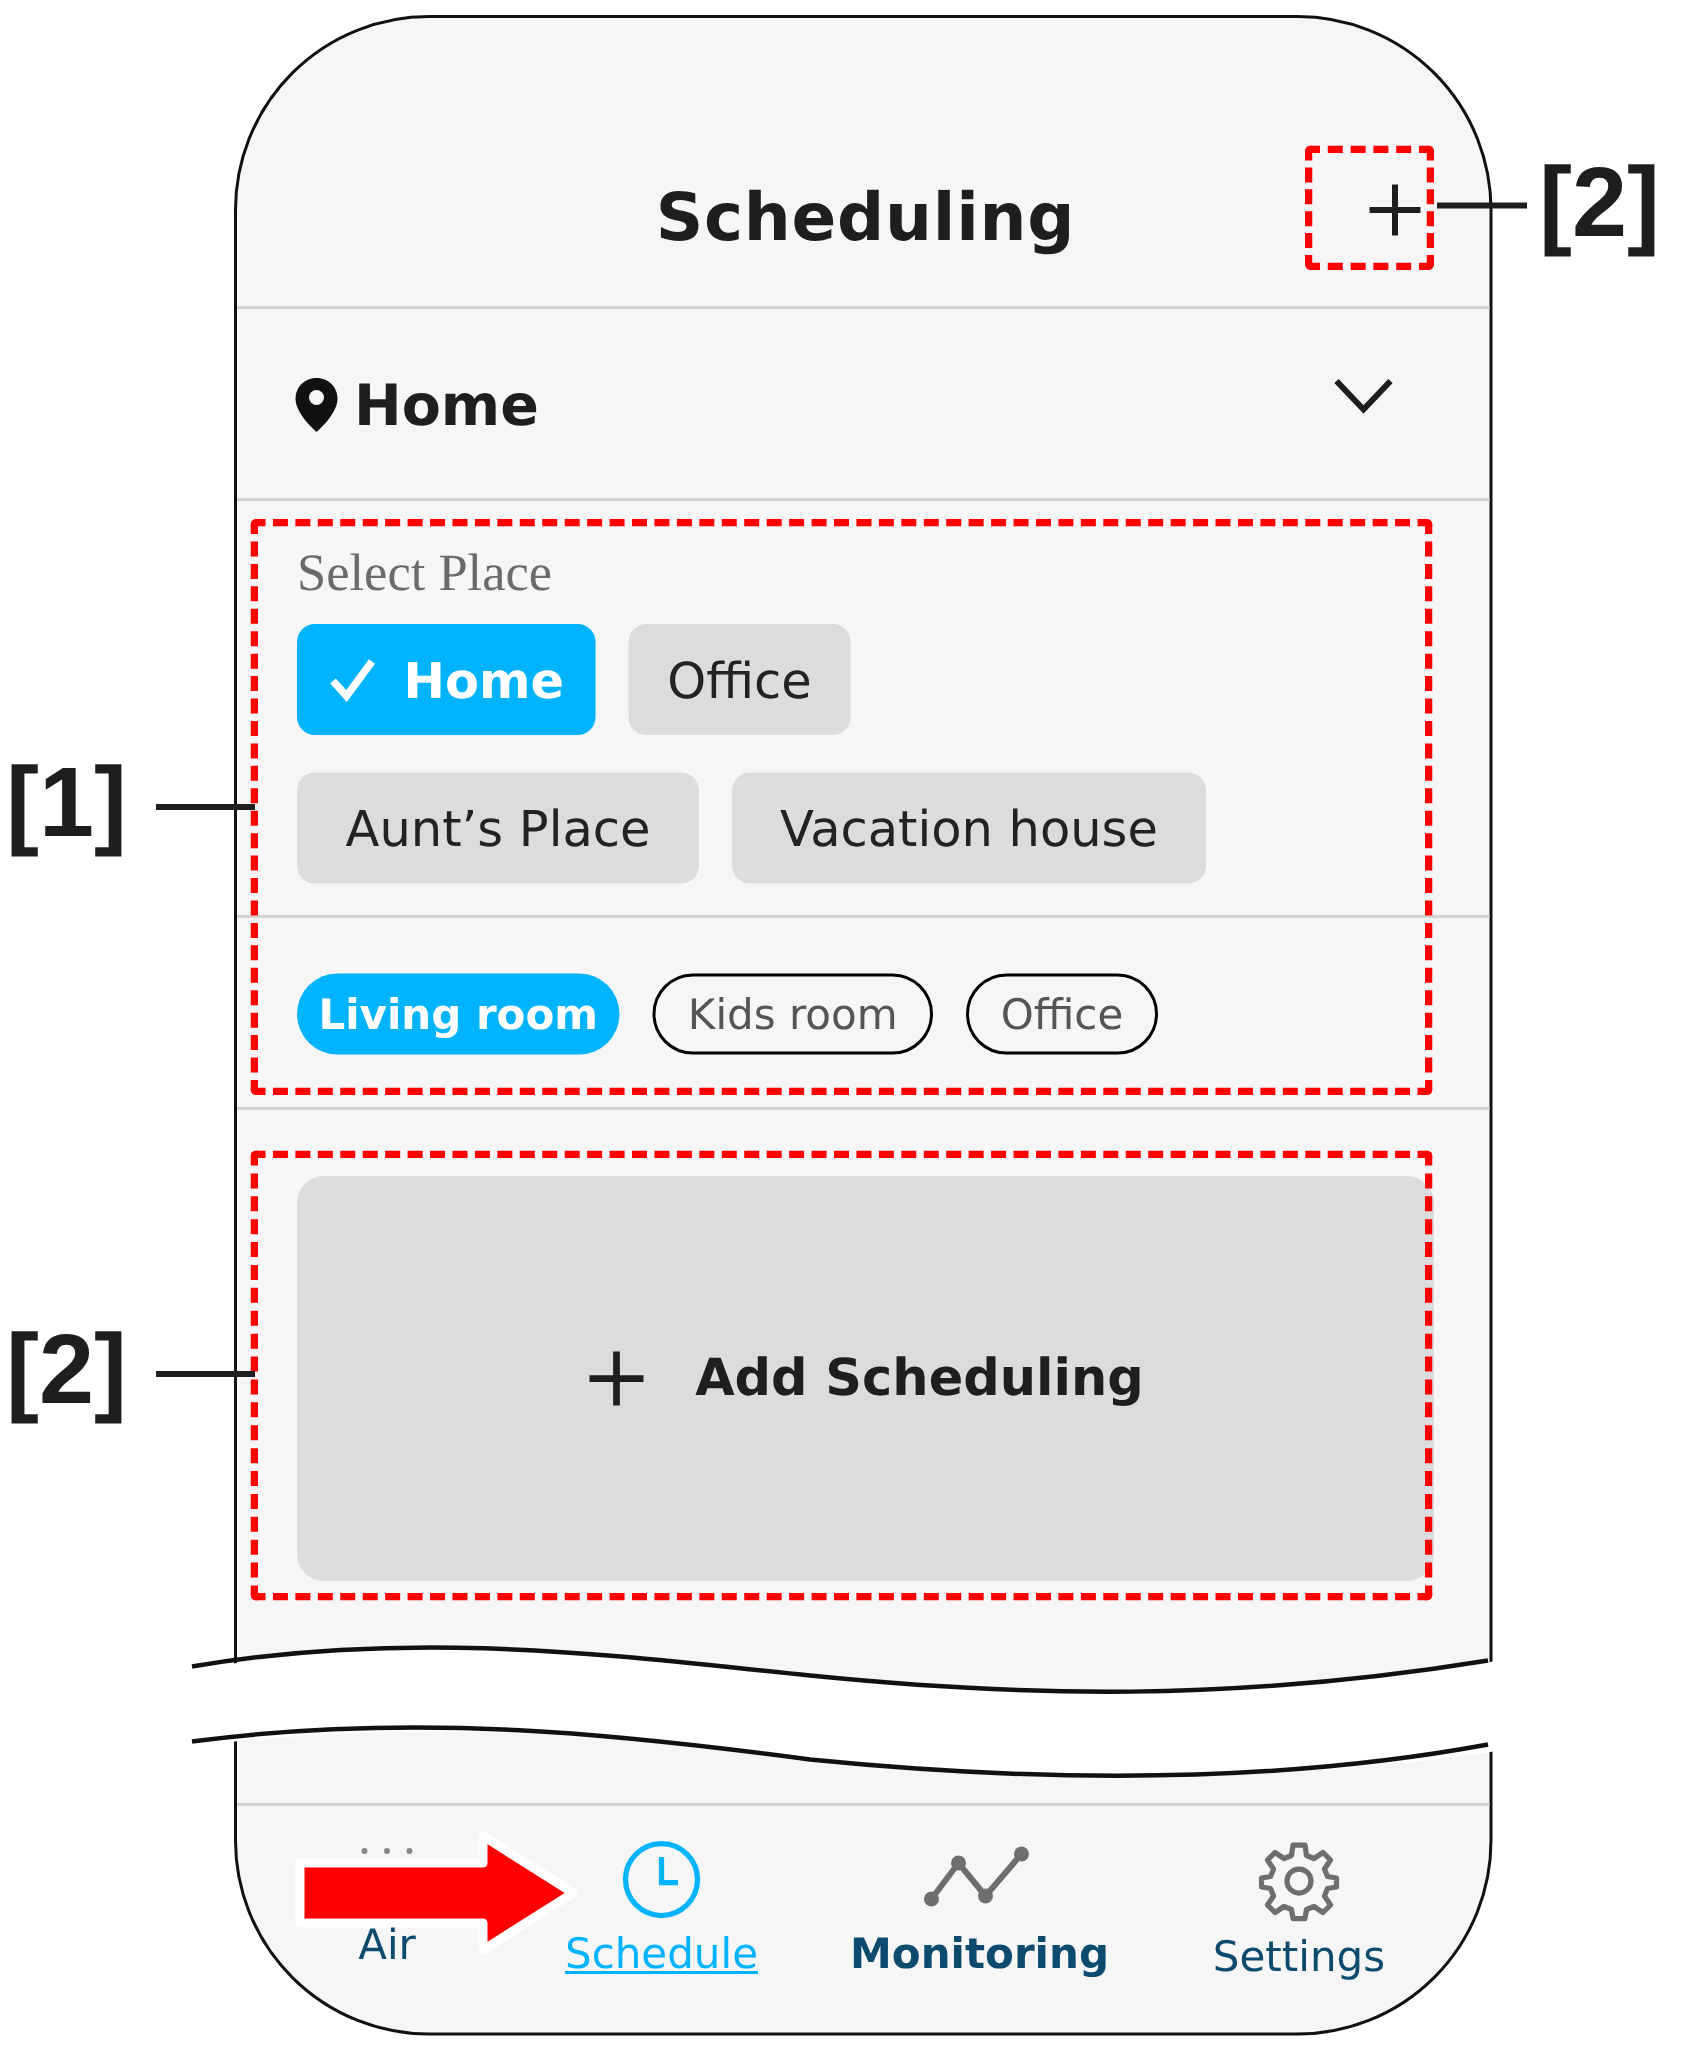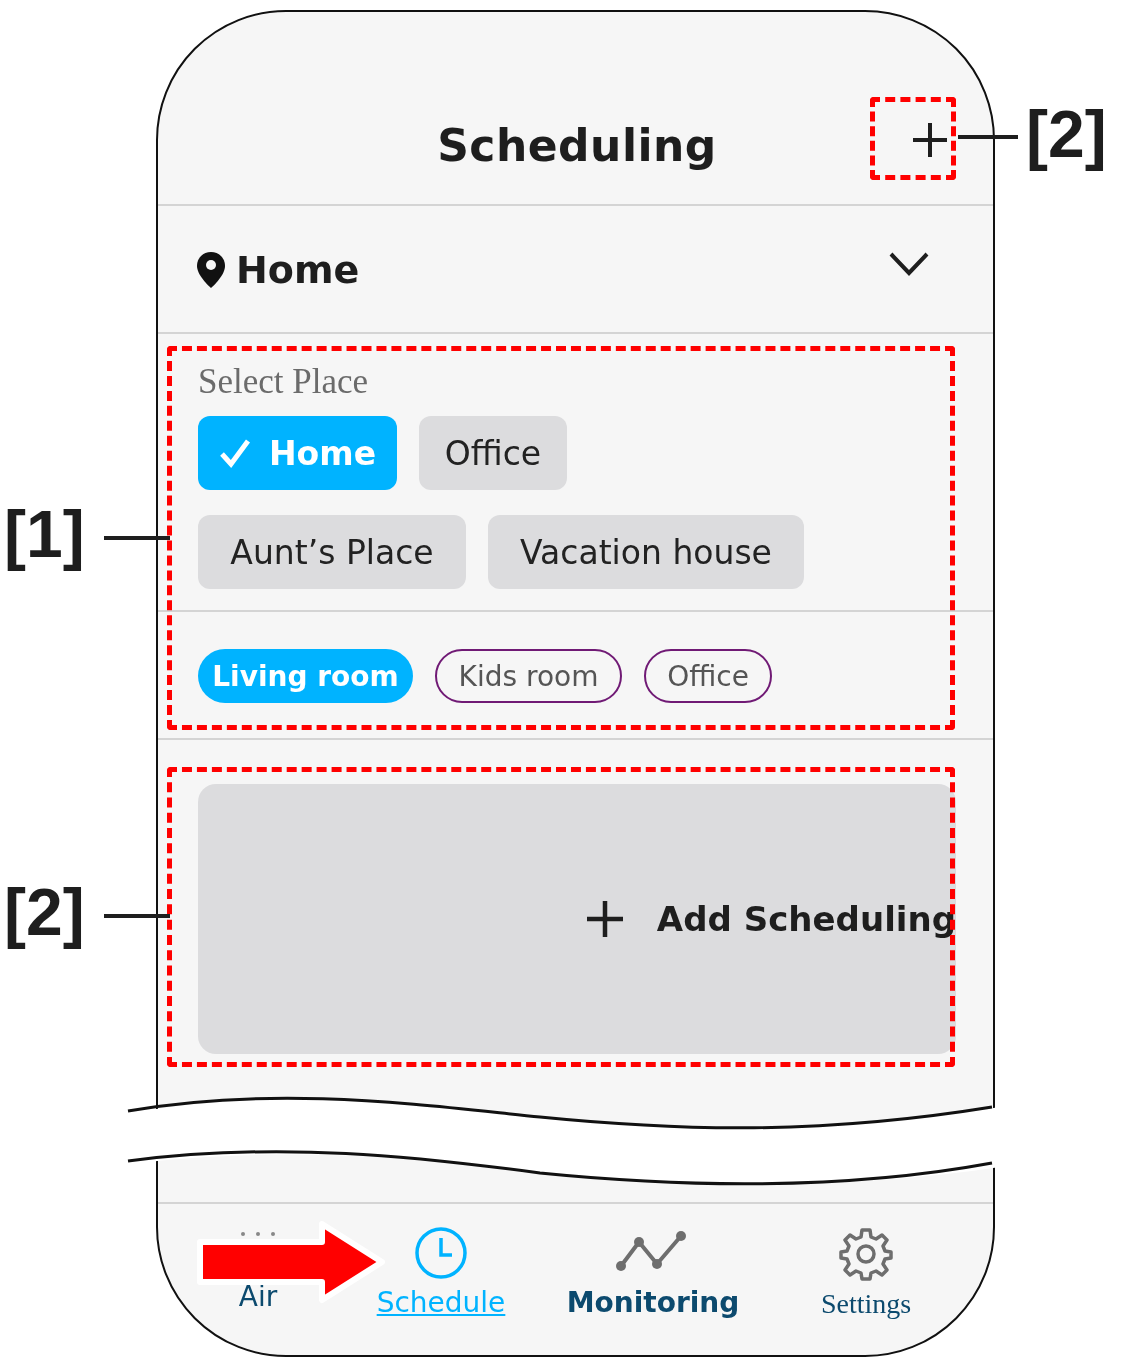--- a/index.html
+++ b/index.html
@@ -11,22 +11,22 @@
   .hline{position:absolute;left:0;width:839px;height:2px;background:#d4d4d4;}
   .loc-row{position:absolute;left:38px;top:236px;display:flex;align-items:center;gap:10px;}
   .loc-label{font-weight:bold;font-size:38px;color:#1e1e1e;}
   .chevron{position:absolute;left:730px;top:238px;}
   .select-label{position:absolute;left:40px;top:350px;font-size:35px;color:#6b6b6b;font-family:Liberation Serif, serif;}
   .chip{position:absolute;height:74px;border-radius:12px;display:flex;align-items:center;justify-content:center;font-size:33px;box-sizing:border-box;}
   .chip.sel{background:#00b3ff;color:#fff;font-weight:bold;}
   .chip.unsel{background:#dcdcde;color:#222;}
   .pill{position:absolute;height:54px;border-radius:27px;display:flex;align-items:center;justify-content:center;font-size:28px;box-sizing:border-box;}
   .pill.sel{background:#00b3ff;color:#fff;font-weight:bold;}
-  .pill.unsel{border:2px solid #701a75;color:#555;background:transparent;}
-  .add-card{position:absolute;left:40px;top:772px;width:758px;height:270px;background:#dcdcde;border-radius:18px;display:flex;align-items:center;justify-content:flex-end;gap:32px;}
+  .pill.unsel{border:2px solid #000000;color:#555;background:transparent;}
+  .add-card{position:absolute;left:40px;top:772px;width:758px;height:270px;background:#dcdcde;border-radius:18px;display:flex;align-items:center;justify-content:center;gap:32px;}
   .add-label{font-weight:bold;font-size:34px;color:#1e1e1e;}
   .nav-item{position:absolute;top:1214px;display:flex;flex-direction:column;align-items:center;}
   .nav-label{font-size:28px;color:#0c4a6e;margin-top:6px;}
   .nav-label.active{color:#00b3ff;text-decoration:underline;}
   .dash{position:absolute;border:5px dashed #ff0000;box-sizing:border-box;border-radius:4px;}
   .callout{position:absolute;font-weight:bold;font-size:66px;color:#1e1e1e;font-family:"Liberation Sans","DejaVu Sans",sans-serif;}
   .leader{position:absolute;height:4px;background:#1e1e1e;}
 </style>
 </head>
 <body>
@@ -116,21 +116,21 @@
   <div class="nav-item" style="left:410px;width:170px;font-weight:bold;">
     <svg width="76" height="54" viewBox="0 0 76 54">
         <path d="M6 40 L24 16 L42 38 L66 10" fill="none" stroke="#6e6e6e" stroke-width="4"></path>
         <circle cx="6" cy="40" r="5" fill="#6e6e6e"></circle>
         <circle cx="24" cy="16" r="5" fill="#6e6e6e"></circle>
         <circle cx="42" cy="38" r="5" fill="#6e6e6e"></circle>
         <circle cx="66" cy="10" r="5" fill="#6e6e6e"></circle>
       </svg>
     <span class="nav-label">Monitoring</span>
   </div>
-  <div class="nav-item" style="left:640px;width:136px;font-family:Liberation Serif, serif;">
+  <div class="nav-item" style="left:640px;width:136px;">
     <svg width="56" height="56" viewBox="0 0 56 56">
         <g fill="none" stroke="#6e6e6e" stroke-width="3.5" stroke-linejoin="round">
           <path d="M24 4 H32 L33 11 L38 13 L44 9 L49 14 L45 20 L47 25 L53 26 V32 L47 33 L45 38 L49 44 L44 49 L38 45 L33 47 L32 53 H24 L23 47 L18 45 L12 49 L7 44 L11 38 L9 33 L3 32 V26 L9 25 L11 20 L7 14 L12 9 L18 13 L23 11 Z"></path>
           <circle cx="28" cy="28" r="8"></circle>
         </g>
       </svg>
     <span class="nav-label">Settings</span>
   </div>
 </div>
 

